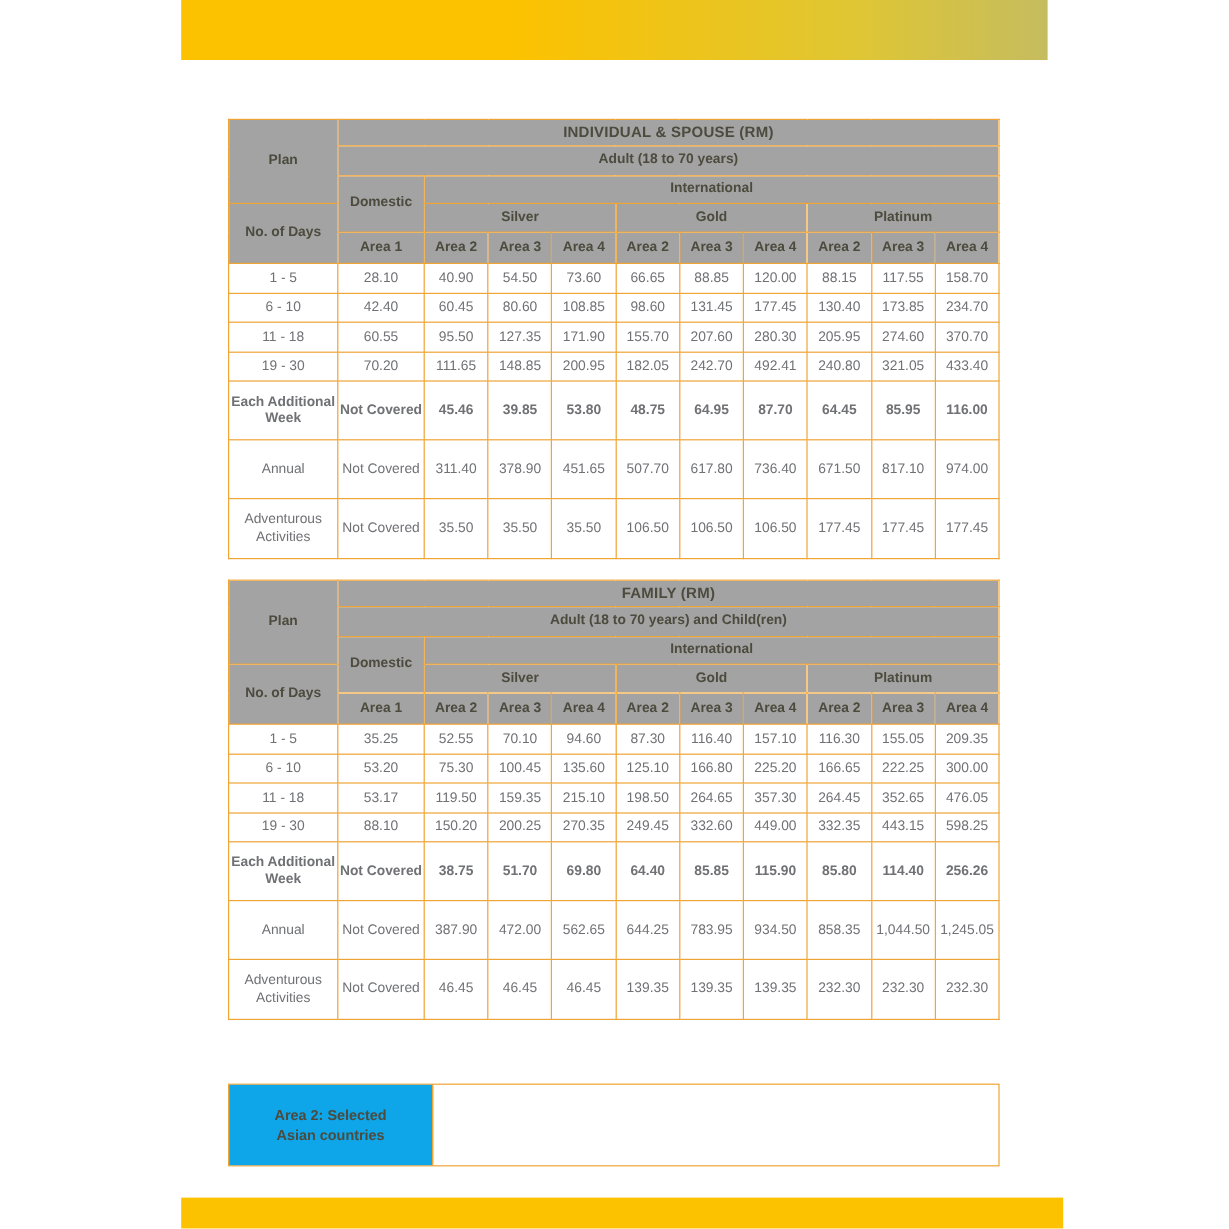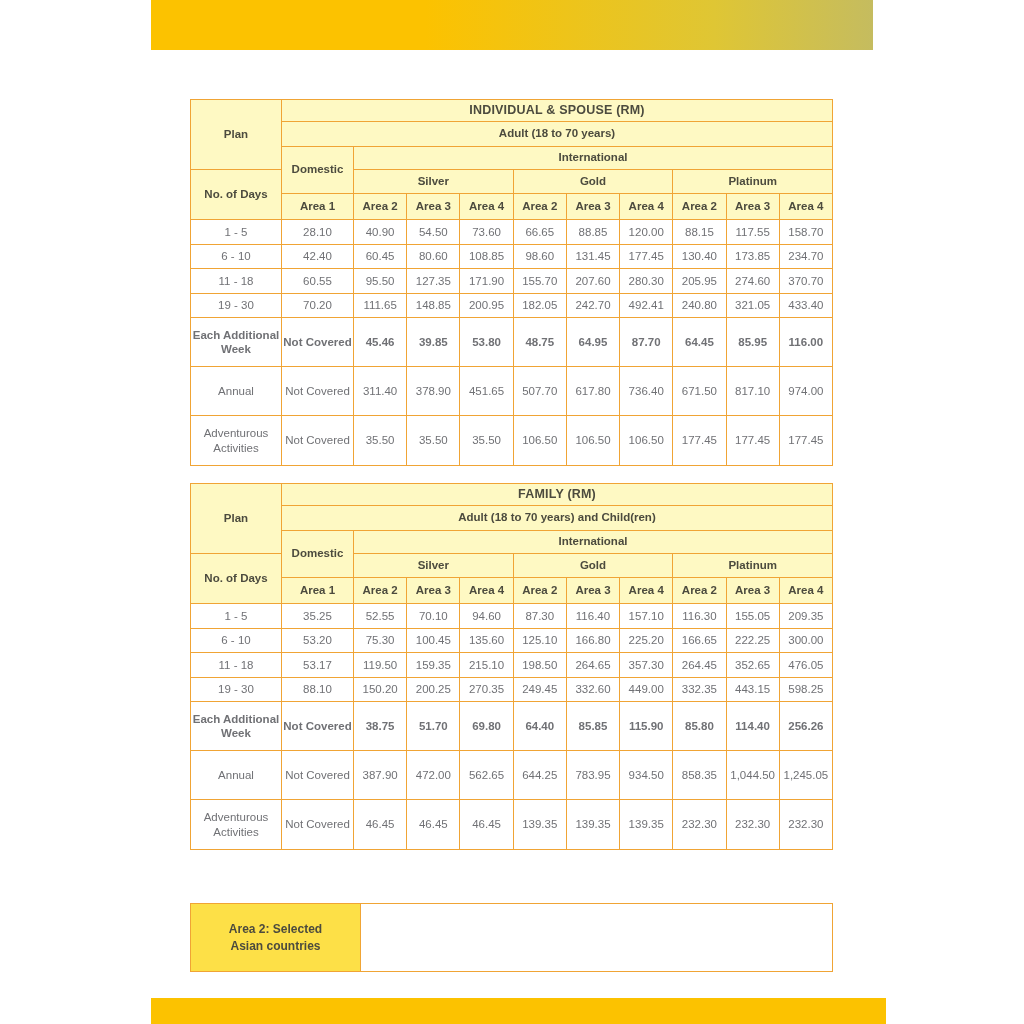--- a/index.html
+++ b/index.html
@@ -19,21 +19,21 @@
   #table-individual { top:99px; }
   #table-family { top:483px; }
 
   table { border-collapse:collapse; table-layout:fixed; width:643px; }
   th, td {
     border:1px solid #f0a435;
     text-align:center; vertical-align:middle;
     padding:0 1px; overflow:hidden;
   }
   th {
-    background:#fef9c3; color:#4c4b3e;
+    background:#a3a3a3; color:#4c4b3e;
     font-weight:bold; font-size:11.5px; line-height:1.2;
   }
   th.title { font-size:12.5px; letter-spacing:0.2px; }
   td {
     background:#ffffff; color:#707175;
     font-size:11.5px; line-height:1.25;
   }
   thead tr:nth-child(1){ height:22px; }
   thead tr:nth-child(2){ height:25px; }
   thead tr:nth-child(3){ height:23px; }
@@ -47,21 +47,21 @@
   tbody tr:nth-child(6){ height:49px; }
   tbody tr:nth-child(7){ height:50px;margin-left:32px; }
 
   .note-box {
     position:absolute; left:190px; top:903px; width:643px; height:69px;
     border:1px solid #f0a435; box-sizing:border-box;
     display:flex; align-items:stretch;
   }
   .note-label {
     width:170px; box-sizing:border-box;
-    background:#fde047; color:#4c4b3e;
+    background:#0ea5e9; color:#4c4b3e;
     font-weight:bold; font-size:12px; line-height:1.35;
     display:flex; align-items:center; justify-content:center; text-align:center;
     padding:0 32px; border-right:1px solid #f0a435;
   }
   .note-text {
     flex:1; box-sizing:border-box;
     color:#707175; font-size:12.6px; line-height:1.38;
     display:flex; align-items:center;
     padding:4px 14px;
   }

